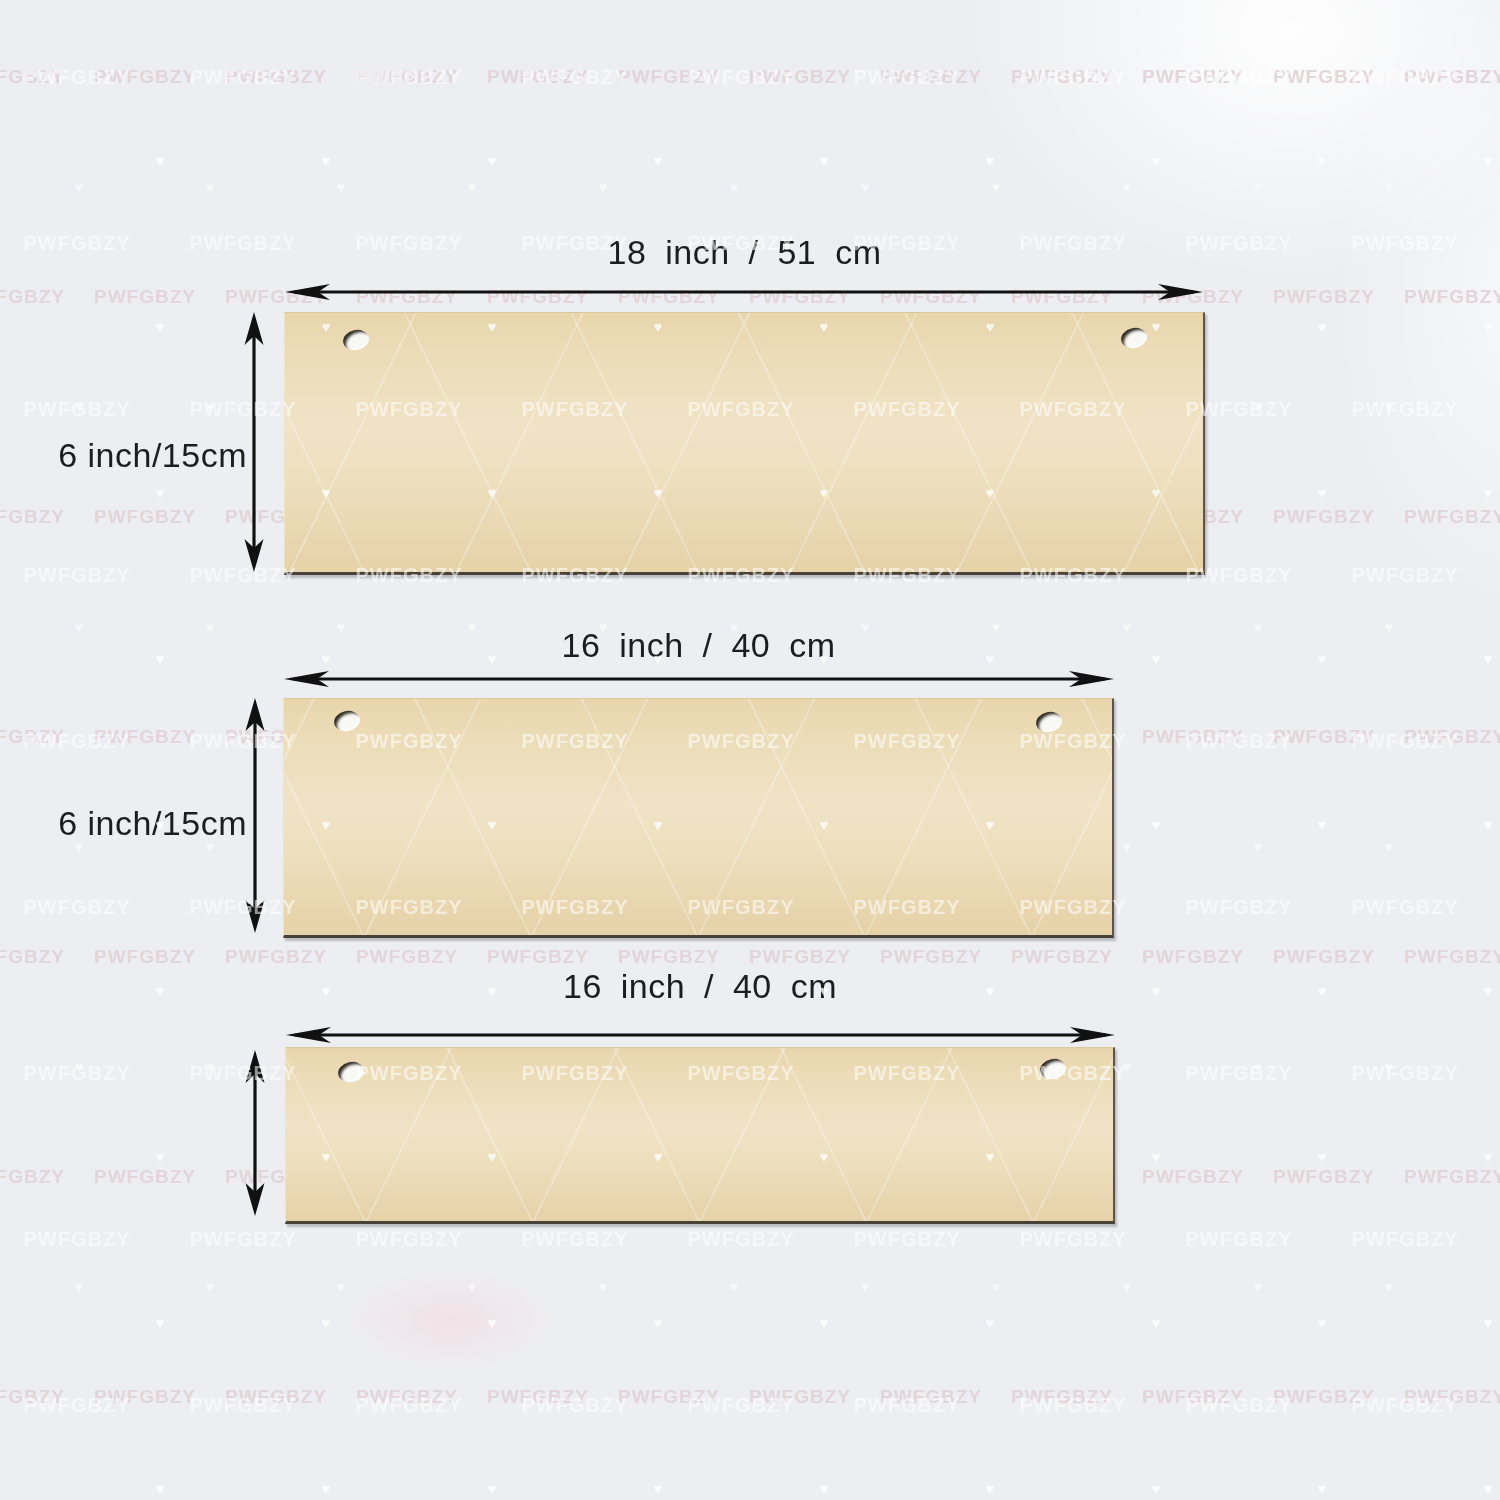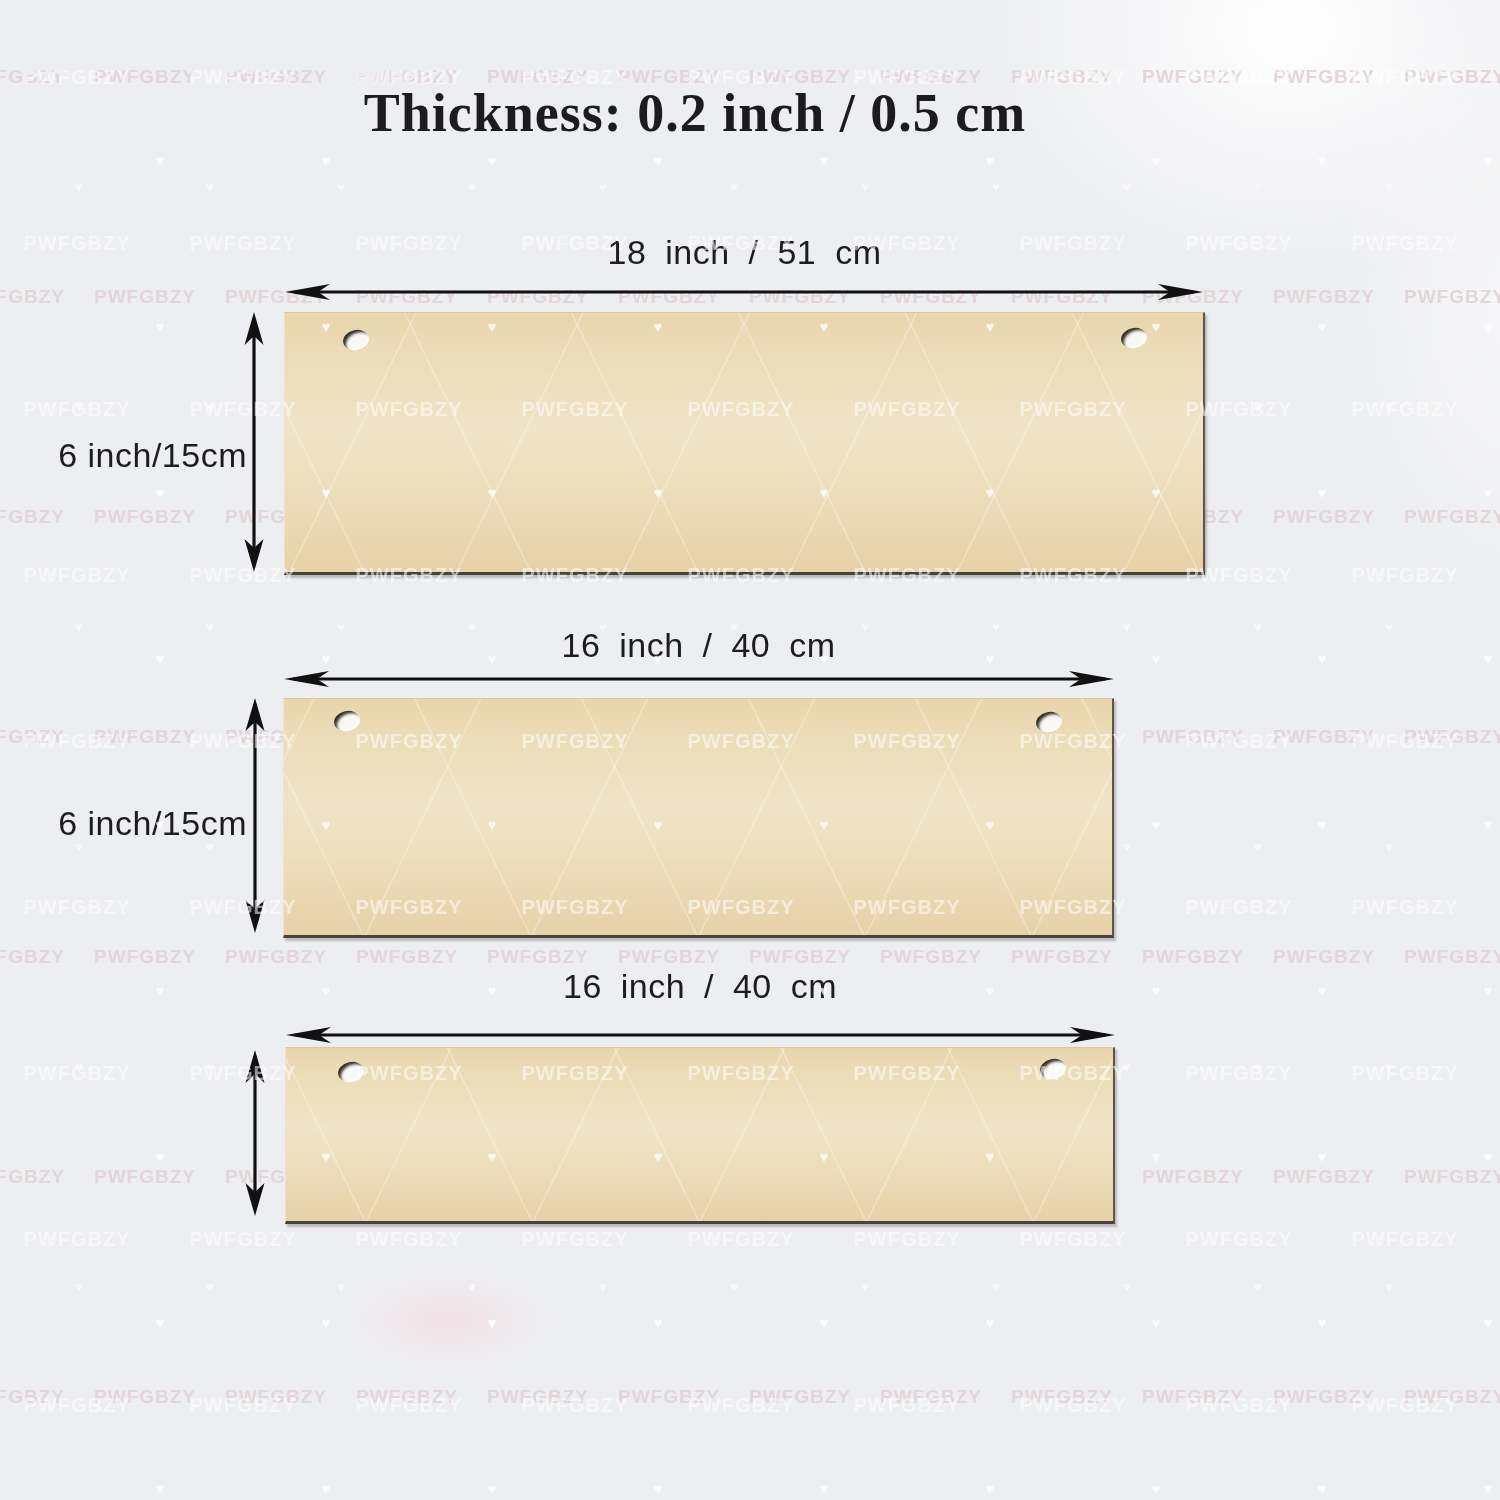--- a/index.html
+++ b/index.html
@@ -230,21 +230,20 @@
       <div class="wm-item wm-text-bg" style="left: 538px; top: 1397px;">PWFGBZY</div>
       <div class="wm-item wm-text-bg" style="left: 669px; top: 1397px;">PWFGBZY</div>
       <div class="wm-item wm-text-bg" style="left: 800px; top: 1397px;">PWFGBZY</div>
       <div class="wm-item wm-text-bg" style="left: 931px; top: 1397px;">PWFGBZY</div>
       <div class="wm-item wm-text-bg" style="left: 1062px; top: 1397px;">PWFGBZY</div>
       <div class="wm-item wm-text-bg" style="left: 1193px; top: 1397px;">PWFGBZY</div>
       <div class="wm-item wm-text-bg" style="left: 1324px; top: 1397px;">PWFGBZY</div>
       <div class="wm-item wm-text-bg" style="left: 1455px; top: 1397px;">PWFGBZY</div>
     </div>
 
-  <div class="title">Thickness: 0.2 inch / 0.5 cm</div>
 
   <div class="wlabel l1">18 inch / 51 cm</div>
   <div class="arrow-h a1">
       <svg width="920" height="22">
         <line x1="10" y1="11" x2="910" y2="11" stroke="#111111" stroke-width="3.2"></line>
         <polygon fill="#111111" points="1,11 46,3 34,11 46,19"></polygon>
         <polygon fill="#111111" points="919,11 874,3 886,11 874,19"></polygon>
       </svg>
     </div>
   <div class="hlabel hl1">6 inch/15cm</div>

